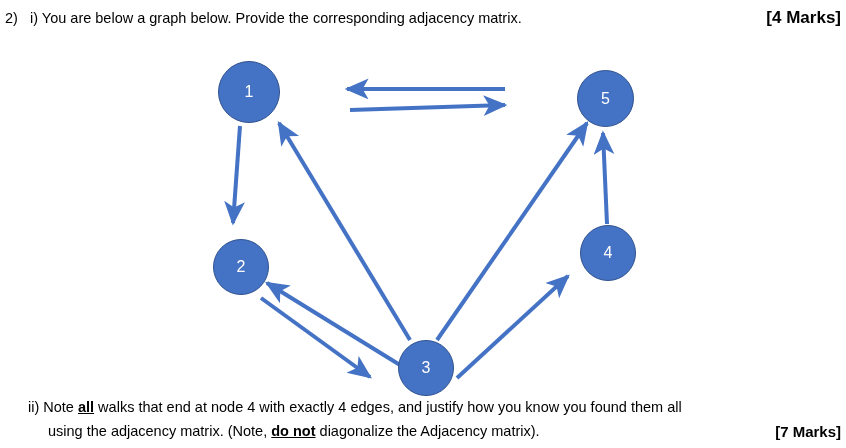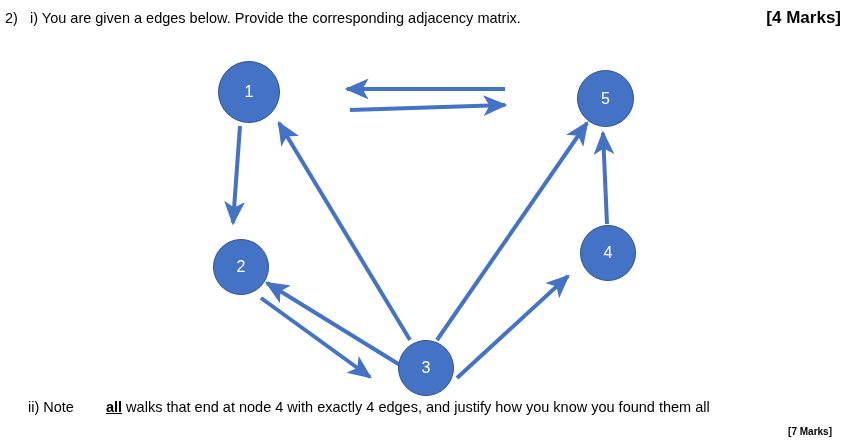--- a/index.html
+++ b/index.html
@@ -102,42 +102,41 @@
   .foot-line2 {
     position: absolute;
     left: 48px;
     top: 24px;
     font-size: 14.5px;
     line-height: 23px;
     white-space: nowrap;
   }
   .marks-7 {
     position: absolute;
-    right: 14px;
+    right: 5px;
     top: 24px;
-    font-size: 10px;
+    font-size: 15px;
     line-height: 23px;
     font-weight: bold;
     white-space: nowrap;
   }
   .bold-underline {
     font-weight: bold;
     text-decoration: underline;
-    margin-left: 28px;
   }
   .inline {
     display: inline;
   }
 </style>
 </head>
 <body>
 
 <div class="q-header">
   <span class="q-number">2)</span>
-  <span class="q-text-i">i) You are given a edges below. Provide the corresponding adjacency matrix.</span>
+  <span class="q-text-i">i) You are below a graph below. Provide the corresponding adjacency matrix.</span>
   <span class="marks-4">[4 Marks]</span>
 </div>
 
 <div class="graph-area">
 
   <svg class="graph-svg" viewBox="0 0 846 355">
     <defs>
       <marker id="arrowhead" markerWidth="7" markerHeight="7" refX="5.4" refY="2.6" orient="auto" markerUnits="strokeWidth">
         <path d="M0,0 L6,2.6 L0,5.2 L1.5,2.6 Z" fill="#4472c4"></path>
       </marker>
@@ -181,14 +180,17 @@
   <div class="node" style="left:577px; top:30px; width:57px; height:57px;">
     <span>5</span>
   </div>
 
 </div>
 
 <div class="q-footer">
   <div class="foot-line1">
     <span class="inline">ii) Note </span><span class="inline bold-underline">all</span><span class="inline"> walks that end at node 4 with exactly 4 edges, and justify how you know you found them all</span>
   </div>
+  <div class="foot-line2">
+    <span class="inline">using the adjacency matrix. (Note, </span><span class="inline bold-underline">do not</span><span class="inline"> diagonalize the Adjacency matrix).</span>
+  </div>
   <span class="marks-7">[7 Marks]</span>
 </div>
 
 </body></html>

